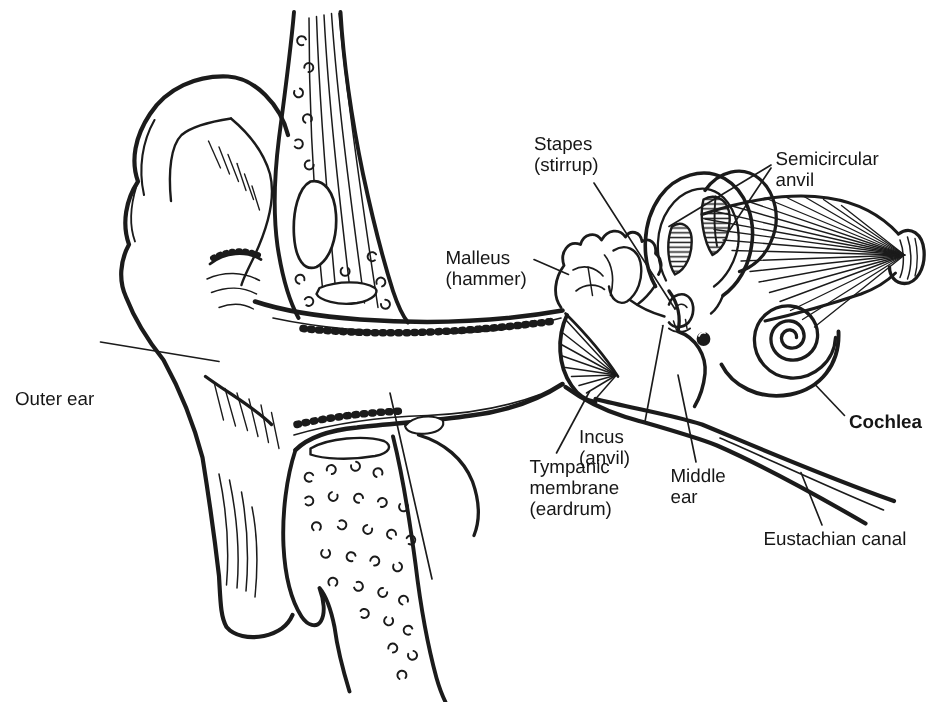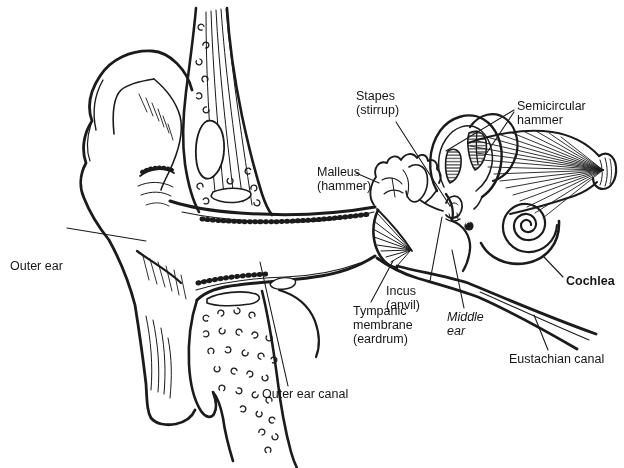--- a/index.html
+++ b/index.html
@@ -246,27 +246,26 @@
       <line x1="563" y1="277" x2="544" y2="257"></line>
       <line x1="548" y1="350" x2="534" y2="315"></line>
     </g>
   </g>
 </svg>
 
   <div class="lbl" style="left:10px;top:215px;margin-top:44px;">Outer ear</div>
   <div class="lbl ctr" style="left:356px;top:89px;width:60px;">Stapes
 (stirrup)</div>
   <div class="lbl" style="left:517px;top:99px;">Semicircular
-hammer</div>
-  <div class="lbl ctr" style="left:297px;top:165px;width:60px;margin-left:20px;">Malleus
+anvil</div>
+  <div class="lbl ctr" style="left:297px;top:165px;width:60px;">Malleus
 (hammer)</div>
   <div class="lbl ctr" style="left:317px;top:304px;width:78px;margin-left:36px;">Tympanic
 membrane
 (eardrum)</div>
   <div class="lbl ctr" style="left:386px;top:284px;width:48px;">Incus
 (anvil)</div>
-  <div class="lbl ctr" style="left:447px;top:310px;width:48px;font-style:italic;">Middle
+  <div class="lbl ctr" style="left:447px;top:310px;width:48px;">Middle
 ear</div>
   <div class="lbl" style="left:566px;top:274px;font-weight:bold;">Cochlea</div>
   <div class="lbl" style="left:509px;top:352px;">Eustachian canal</div>
-  <div class="lbl" style="left:262px;top:387px;">Outer ear canal</div>
 
 </div>
 
 </body></html>

